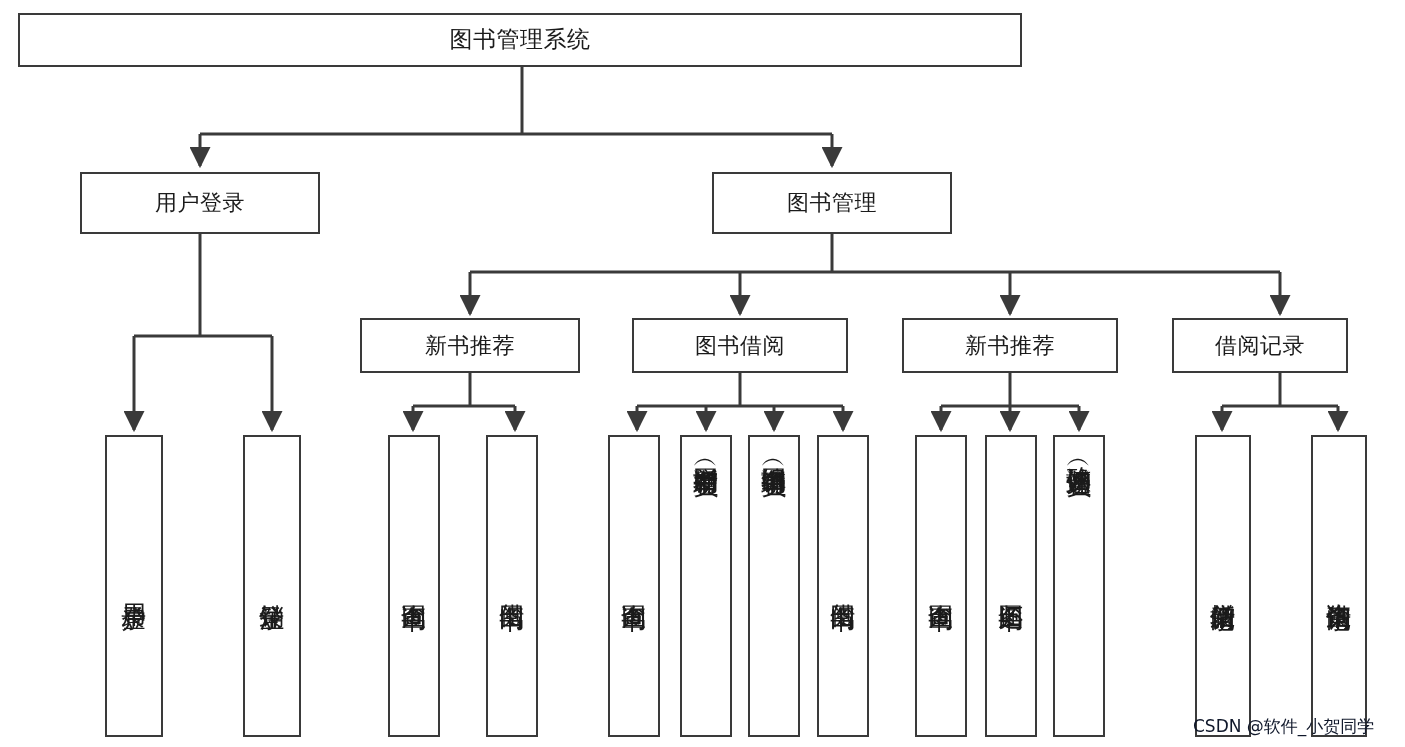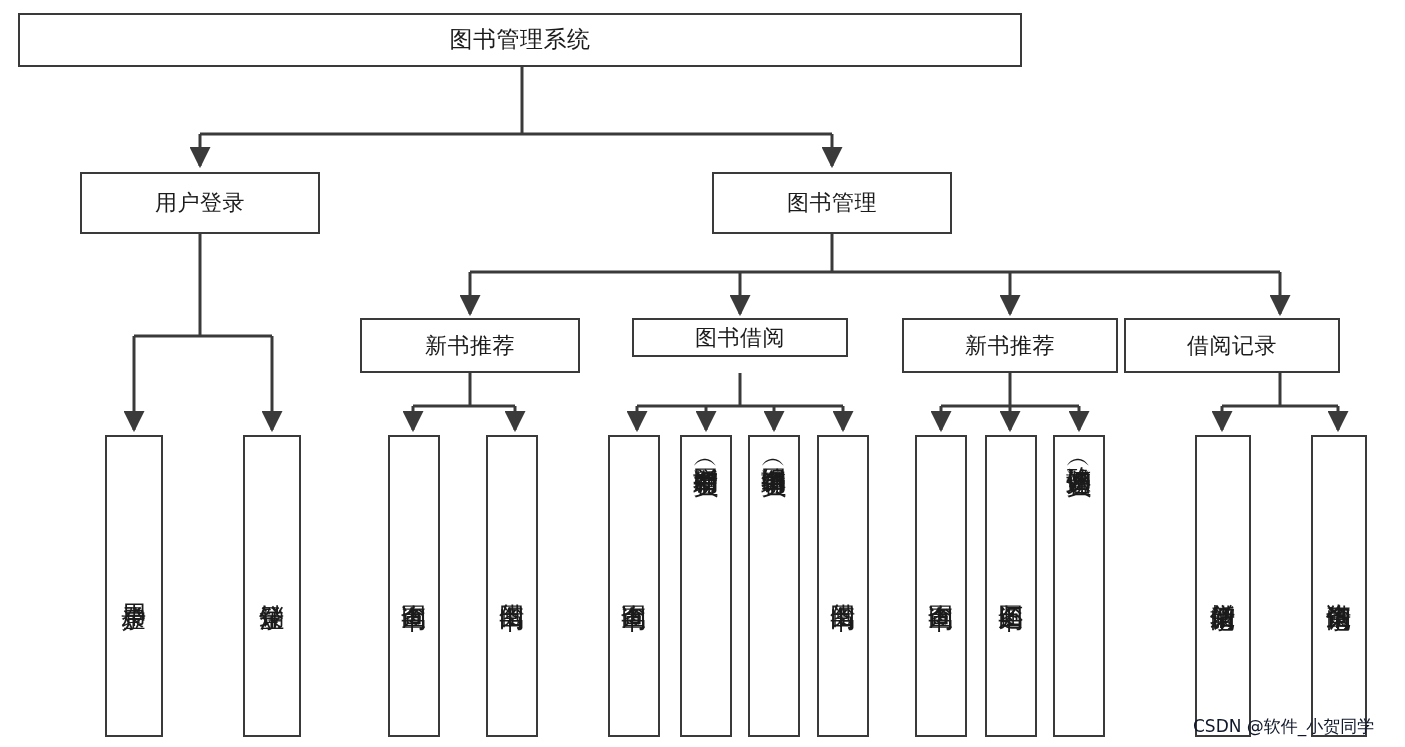--- a/index.html
+++ b/index.html
@@ -138,27 +138,27 @@
   <div class="node horiz" style="left:80px; top:172px; width:240px; height:62px;">
     <span class="lbl">用户登录</span>
   </div>
   <div class="node horiz" style="left:712px; top:172px; width:240px; height:62px;">
     <span class="lbl">图书管理</span>
   </div>
 
   <div class="node horiz" style="left:360px; top:318px; width:220px; height:55px;">
     <span class="lbl">新书推荐</span>
   </div>
-  <div class="node horiz" style="left:632px; top:318px; width:216px; height:39px;">
+  <div class="node horiz" style="left:632px; top:318px; width:216px; height:55px;">
     <span class="lbl">图书借阅</span>
   </div>
   <div class="node horiz" style="left:902px; top:318px; width:216px; height:55px;">
     <span class="lbl">新书推荐</span>
   </div>
-  <div class="node horiz" style="left:1124px; top:318px; width:216px; height:55px;">
+  <div class="node horiz" style="left:1172px; top:318px; width:176px; height:55px;">
     <span class="lbl">借阅记录</span>
   </div>
 
   <div class="node vert mid" style="left:105px; top:435px; width:58px; height:302px;">
     <span class="lbl">用户登录</span>
   </div>
   <div class="node vert mid" style="left:243px; top:435px; width:58px; height:302px;">
     <span class="lbl">注销登录</span>
   </div>
 

